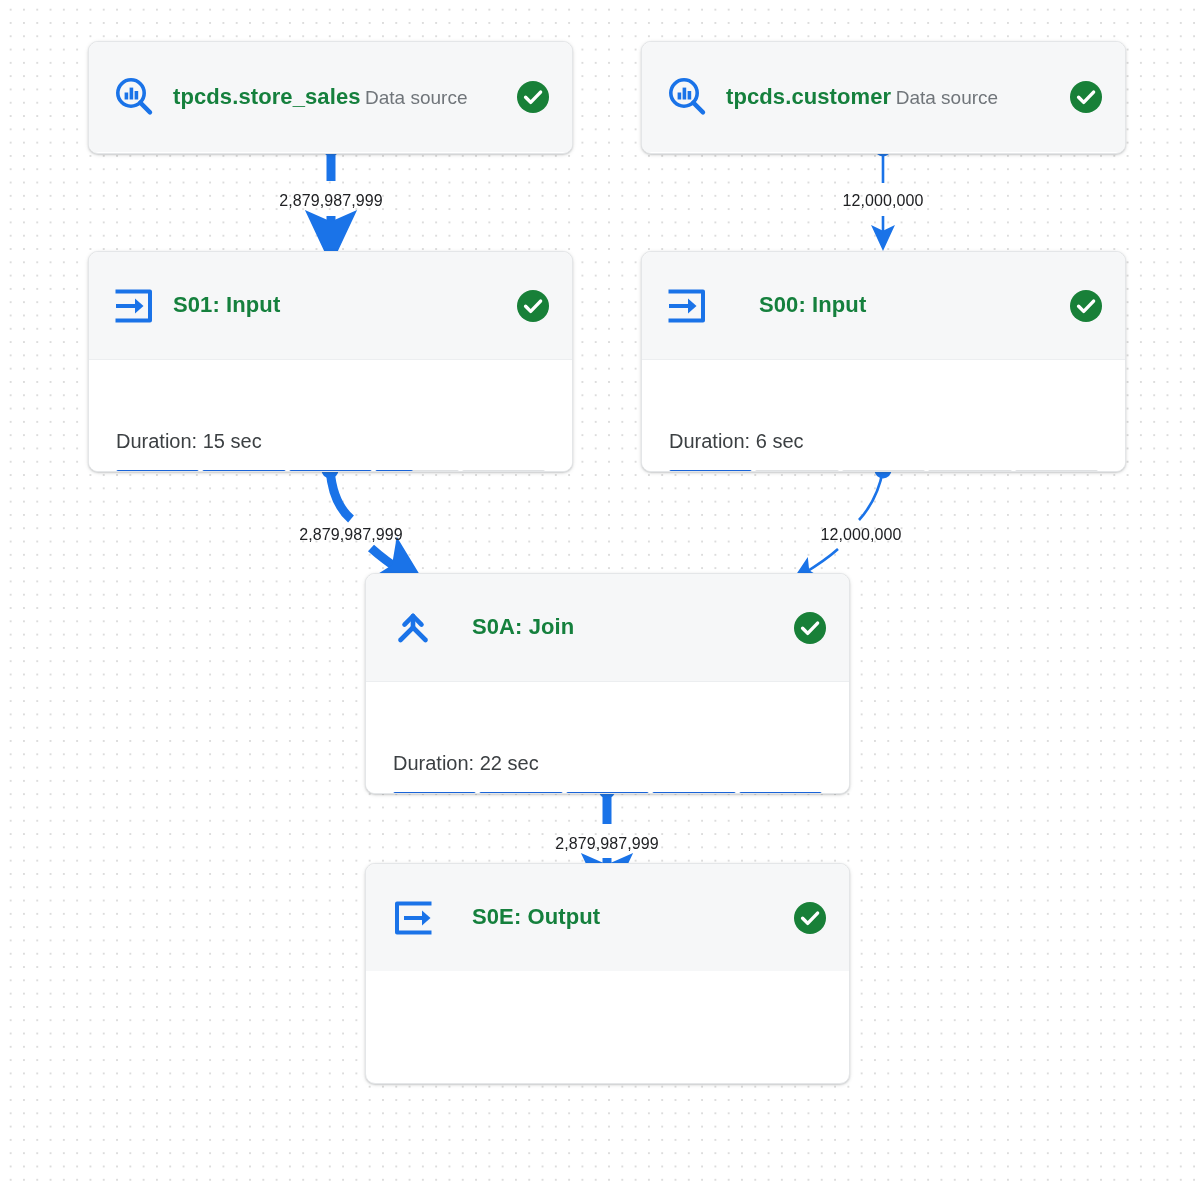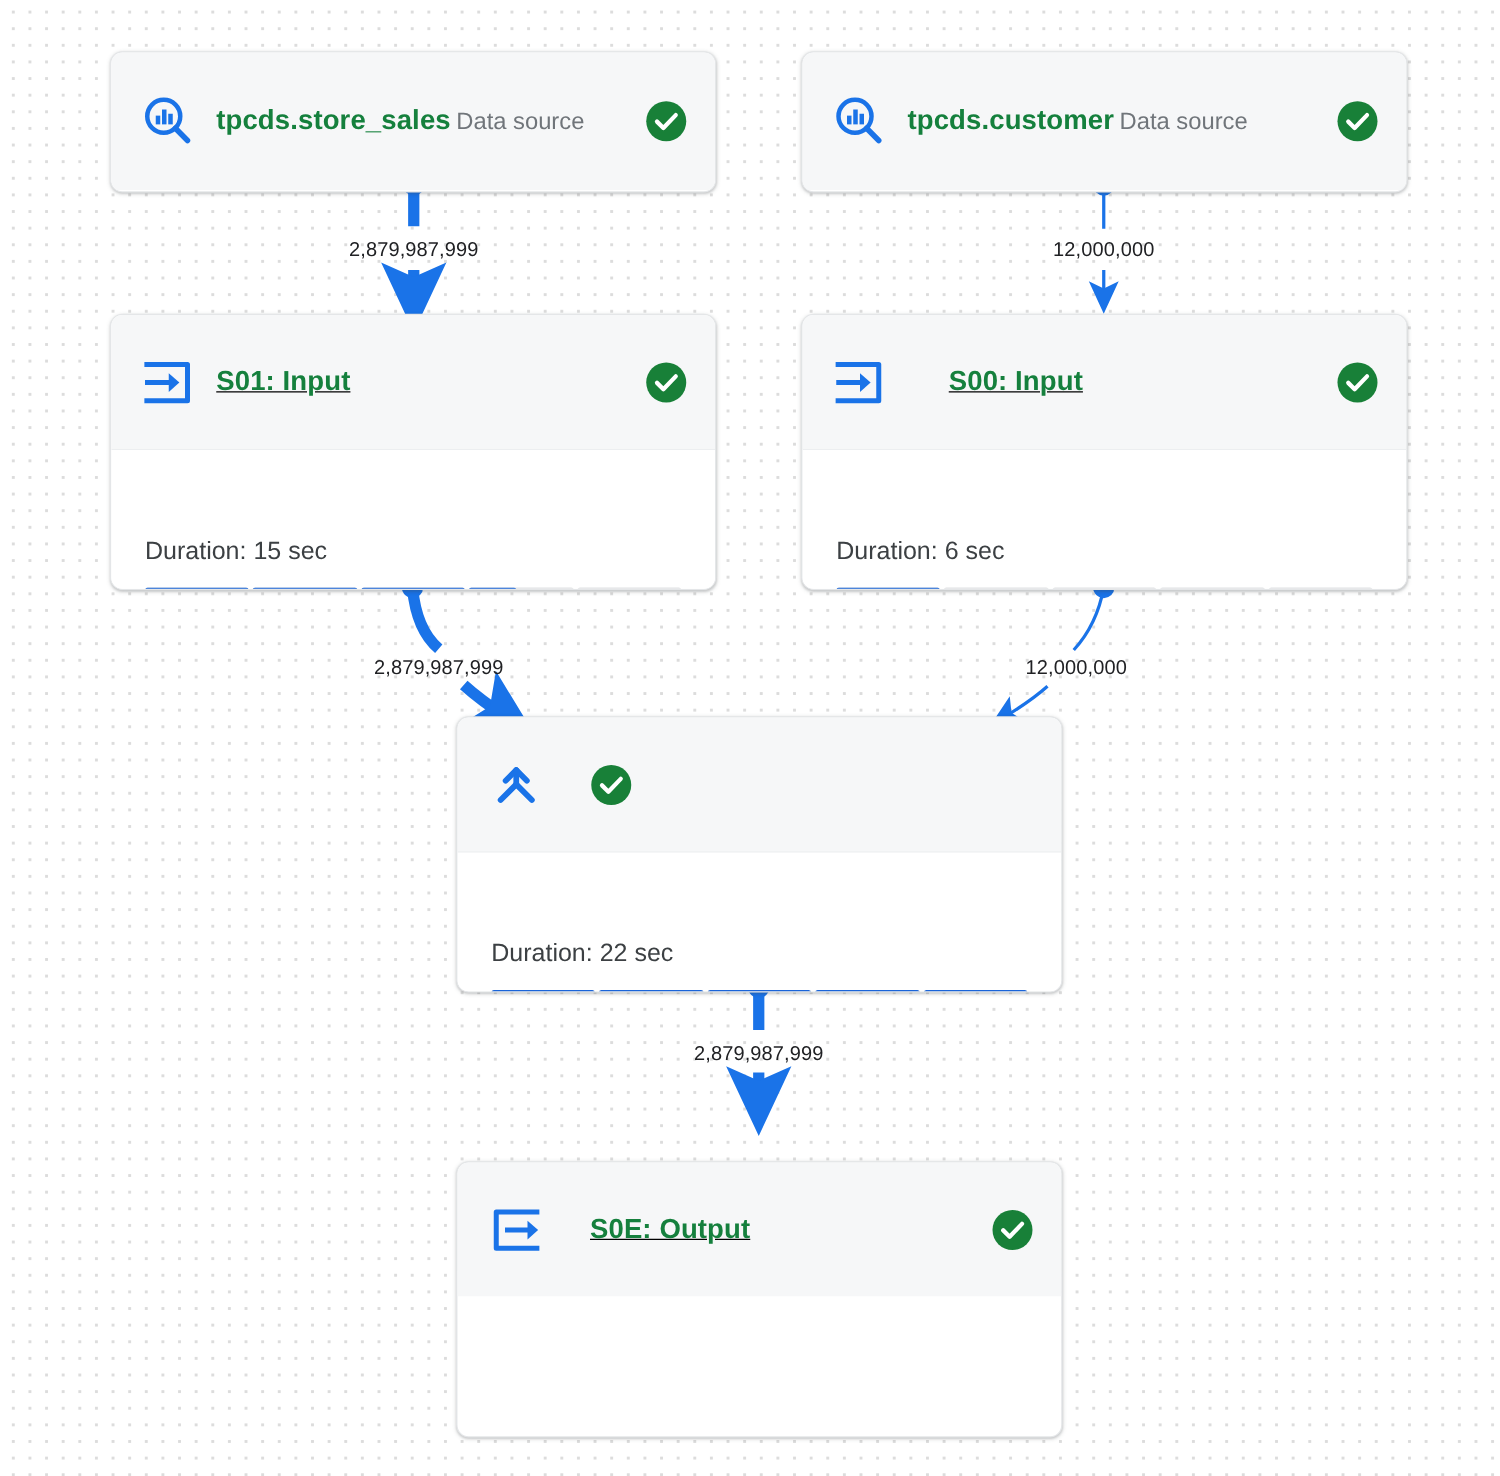--- a/index.html
+++ b/index.html
@@ -34,21 +34,21 @@
     box-shadow: 0 1px 2px rgba(60,64,67,0.22), 0 1px 4px rgba(60,64,67,0.10);
     overflow: hidden;
   }
   .node-header {
     display: flex;
     align-items: center;
     background: #f6f7f8;
     padding: 0 22px;
     height: 110px;
   }
-  .node.compact .node-header { height: 113px; text-decoration: underline; }
+  .node.compact .node-header { height: 113px; }
   .node-icon {
     flex: 0 0 auto;
     width: 46px; height: 46px;
     display: flex; align-items: center; justify-content: center;
     margin-right: 16px;
   }
   .node-titles { flex: 1 1 auto; min-width: 0; }
   .node-title {
     font-size: 22px;
     font-weight: bold;
@@ -295,20 +295,23 @@
     <div class="node-header" style="height:107px; padding-left:24px;">
       <span class="node-icon" style="margin-right:36px;">
         <svg width="44" height="44" viewBox="0 0 44 44">
           <path d="M22,10 L22,22" stroke="#1a73e8" stroke-width="4.6" stroke-linecap="butt"></path>
           <path d="M22,10 L13.5,18.6" stroke="#1a73e8" stroke-width="4.6" stroke-linecap="round"></path>
           <path d="M22,10 L30.5,18.6" stroke="#1a73e8" stroke-width="4.6" stroke-linecap="round"></path>
           <path d="M22,21.5 L9.5,34" stroke="#1a73e8" stroke-width="4.6" stroke-linecap="round"></path>
           <path d="M22,21.5 L34.5,34" stroke="#1a73e8" stroke-width="4.6" stroke-linecap="round"></path>
         </svg>
       </span>
+      <span class="node-titles">
+        <span class="node-title">S0A: Join</span>
+      </span>
       <span class="status-badge">
         <svg width="34" height="34" viewBox="0 0 34 34">
           <circle cx="17" cy="17" r="16" fill="#188038"></circle>
           <path d="M9.6,17.3 L14.7,22.4 L24.6,12.1" fill="none" stroke="#ffffff" stroke-width="3.4" stroke-linecap="round" stroke-linejoin="round"></path>
         </svg>
       </span>
     </div>
     <div class="node-body">
       <div class="duration-label">Duration: 22 sec</div>
       <div class="seg-bar">
@@ -324,21 +327,21 @@
         <span class="seg">
             <i style="width:100%"></i>
           </span>
         <span class="seg">
             <i style="width:100%"></i>
           </span>
       </div>
     </div>
   </div>
 
-  <div class="node compact" id="node-s0e" style="left:365px; top:929px; width:485px; height:221px;">
+  <div class="node compact" id="node-s0e" style="left:365px; top:863px; width:485px; height:221px;">
     <div class="node-header" style="height:107px; padding-left:24px;">
       <span class="node-icon" style="margin-right:36px;">
         <svg width="44" height="44" viewBox="0 0 44 44">
           <path d="M38.5,7.5 L6,7.5 L6,36.5 L38.5,36.5" fill="none" stroke="#1a73e8" stroke-width="4" stroke-linejoin="round" stroke-linecap="square"></path>
           <line x1="13" y1="22" x2="36" y2="22" stroke="#1a73e8" stroke-width="4"></line>
           <path d="M31,14.5 L39.5,22 L31,29.5 Z" fill="#1a73e8"></path>
         </svg>
       </span>
       <span class="node-titles">
         <span class="node-title">S0E: Output</span>

